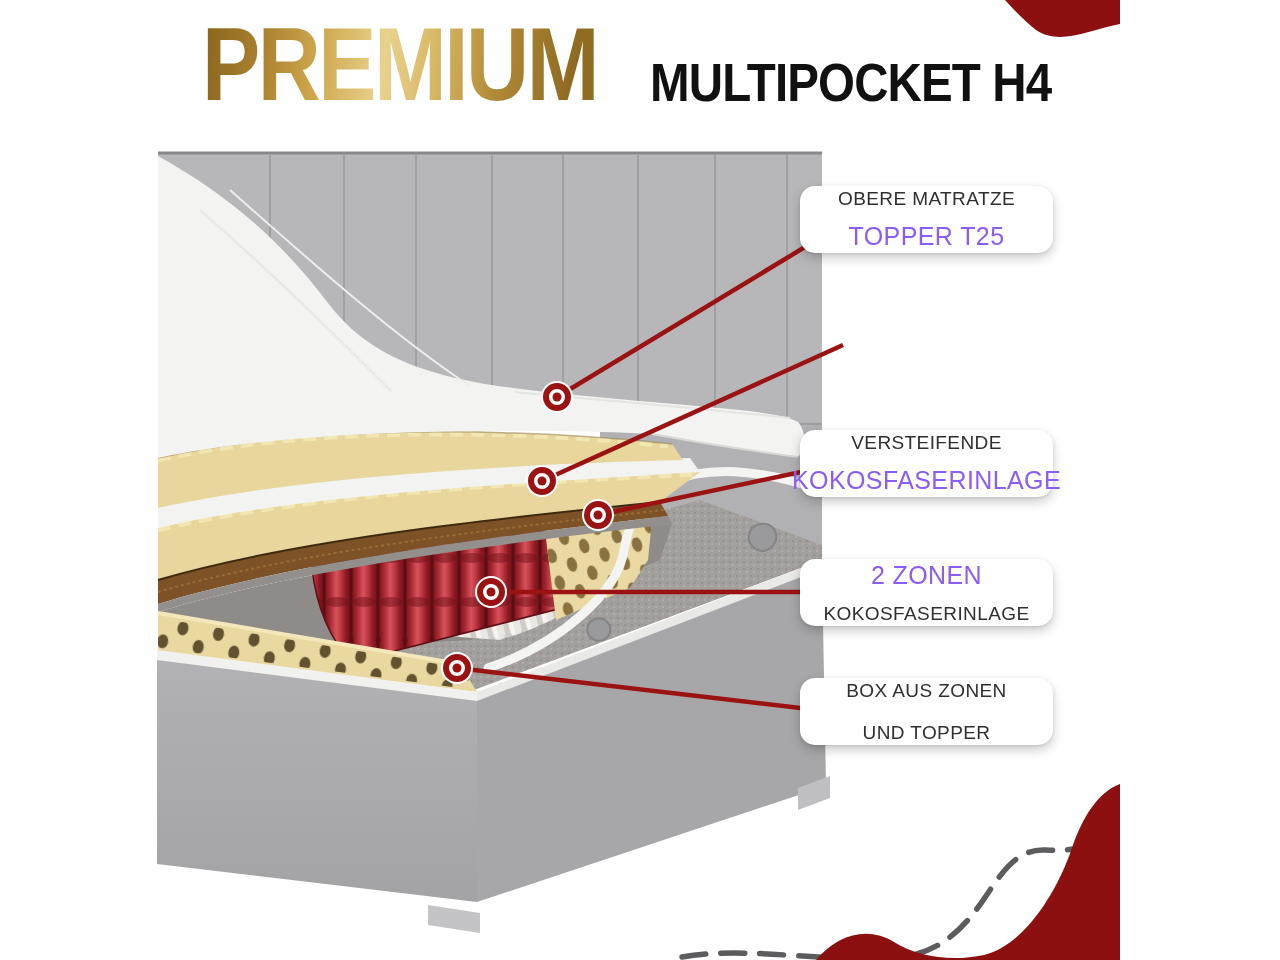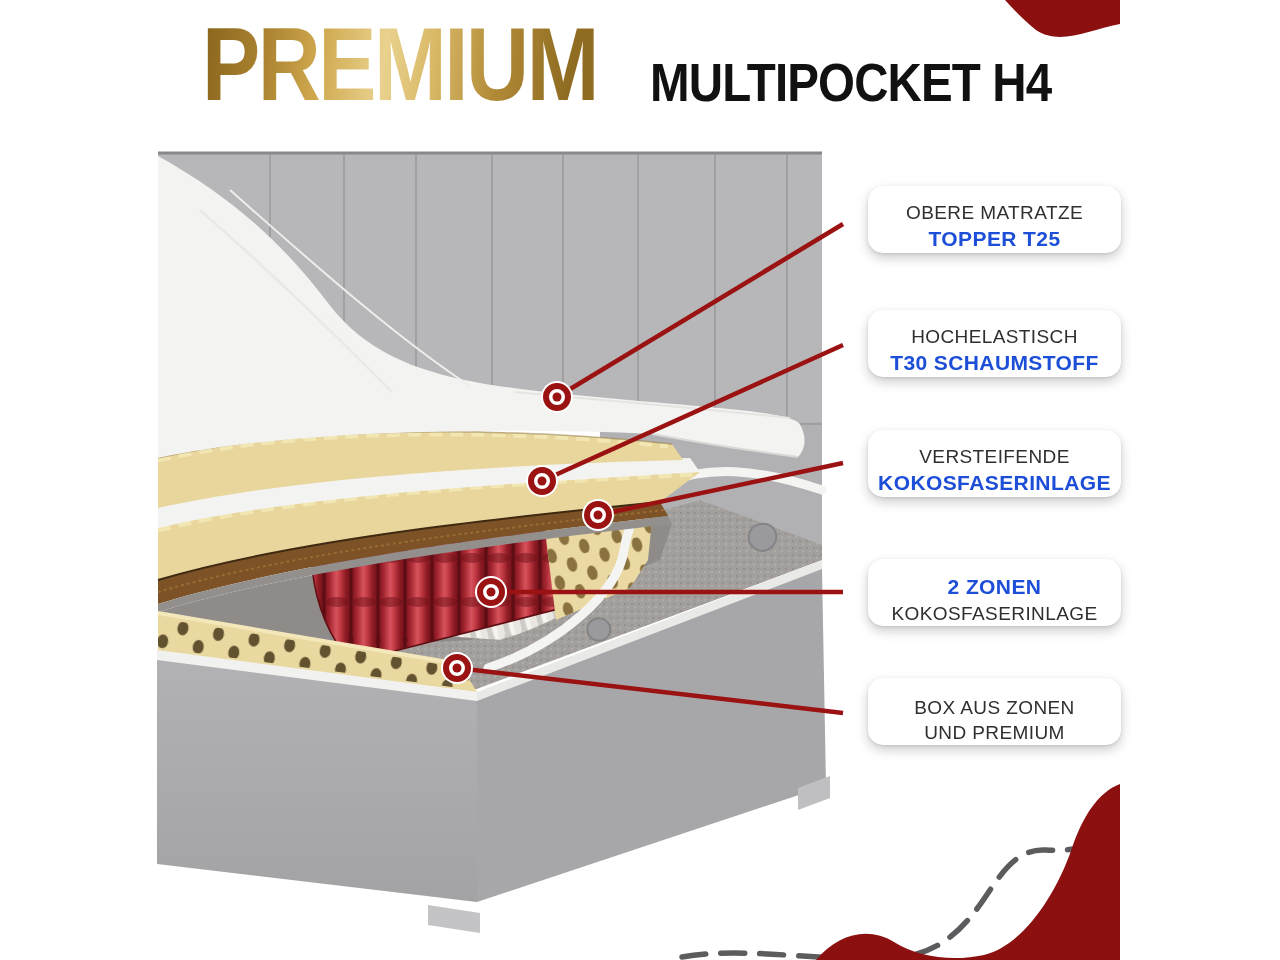--- a/index.html
+++ b/index.html
@@ -15,27 +15,27 @@
     background:linear-gradient(98deg,#8c671e 2%,#aa8230 16%,#cfa84e 30%,#e9d28e 46%,#d9b967 58%,#b18a37 74%,#8f6c22 92%);
     -webkit-background-clip:text;background-clip:text;color:transparent;
   }
   .model{
     position:absolute;left:650px;top:55px;
     font-size:54px;font-weight:bold;letter-spacing:-1px;line-height:1;
     transform:scaleX(.88);transform-origin:left top;white-space:nowrap;color:#111111;
   }
   
   .card{
-    position:absolute;left:868px;width:253px;height:67px;background:#ffffff;
+    position:absolute;left:800px;width:253px;height:67px;background:#ffffff;
     border-radius:15px;box-shadow:0 5px 12px rgba(0,0,0,.20),0 1px 3px rgba(0,0,0,.10);
-    display:flex;flex-direction:column;align-items:center;justify-content:flex-end;
+    display:flex;flex-direction:column;align-items:center;justify-content:space-between;
     text-align:center;line-height:1.32;
   }
   .card .dark{color:#2f2f2f;font-size:19px;letter-spacing:.4px;}
-  .card .gold{color:#1d4ed8;font-size:21px;font-weight:bold;letter-spacing:.4px;}
+  .card .gold{color:#8b5cf6;font-size:25px;font-weight:normal;letter-spacing:.4px;}
   .c1{top:186px}.c2{top:310px}.c3{top:430px}.c4{top:559px}.c5{top:678px}
 </style>
 </head>
 <body>
 
 <div id="stage">
 
   <svg width="1280" height="960" viewBox="0 0 1280 960">
     <defs>
       <linearGradient id="cyl" x1="0" y1="0" x2="1" y2="0">
@@ -203,30 +203,26 @@
 
   <div>
     <div class="brand">PREMIUM</div>
     <div class="model">MULTIPOCKET H4</div>
   </div>
 
   <div class="card c1">
     <span class="dark">OBERE MATRATZE</span>
     <span class="gold">TOPPER T25</span>
   </div>
-  <div class="card c2">
-    <span class="dark">HOCHELASTISCH</span>
-    <span class="gold">T30 SCHAUMSTOFF</span>
-  </div>
   <div class="card c3">
     <span class="dark">VERSTEIFENDE</span>
     <span class="gold">KOKOSFASERINLAGE</span>
   </div>
   <div class="card c4">
     <span class="gold">2 ZONEN</span>
     <span class="dark">KOKOSFASERINLAGE</span>
   </div>
   <div class="card c5">
     <span class="dark">BOX AUS ZONEN</span>
-    <span class="dark">UND PREMIUM</span>
+    <span class="dark">UND TOPPER</span>
   </div>
 
 </div>
 
 </body></html>

